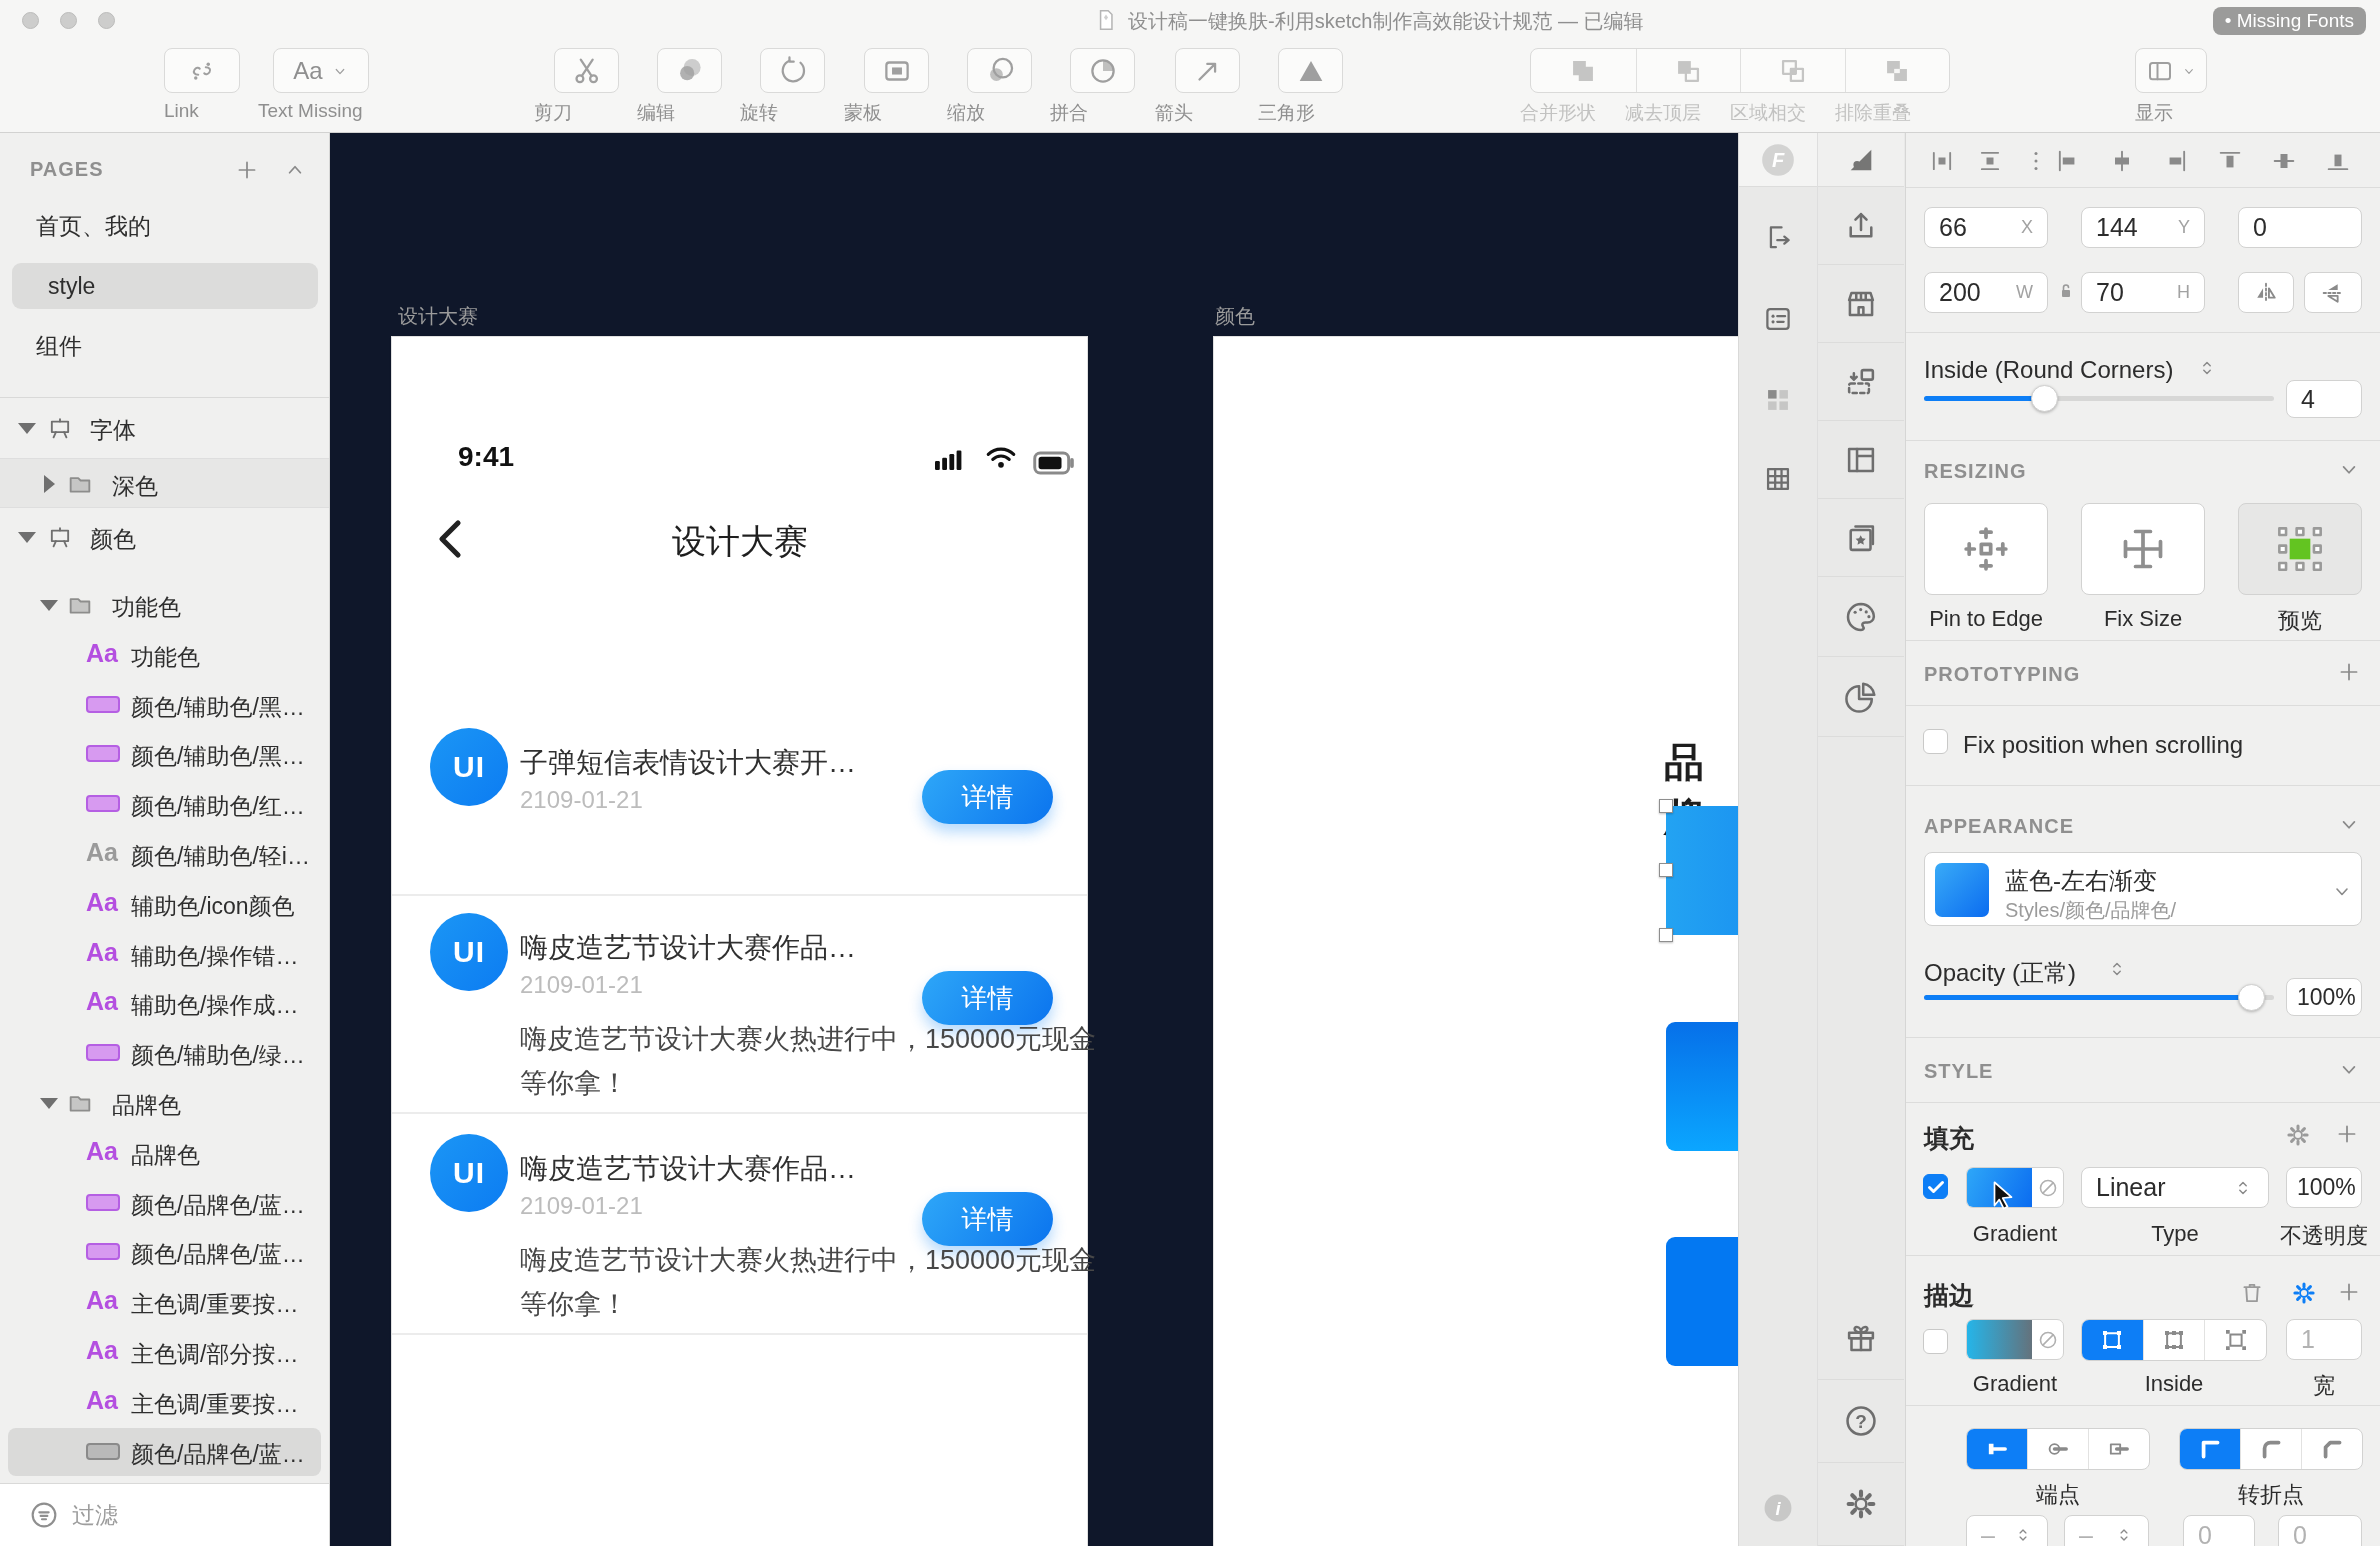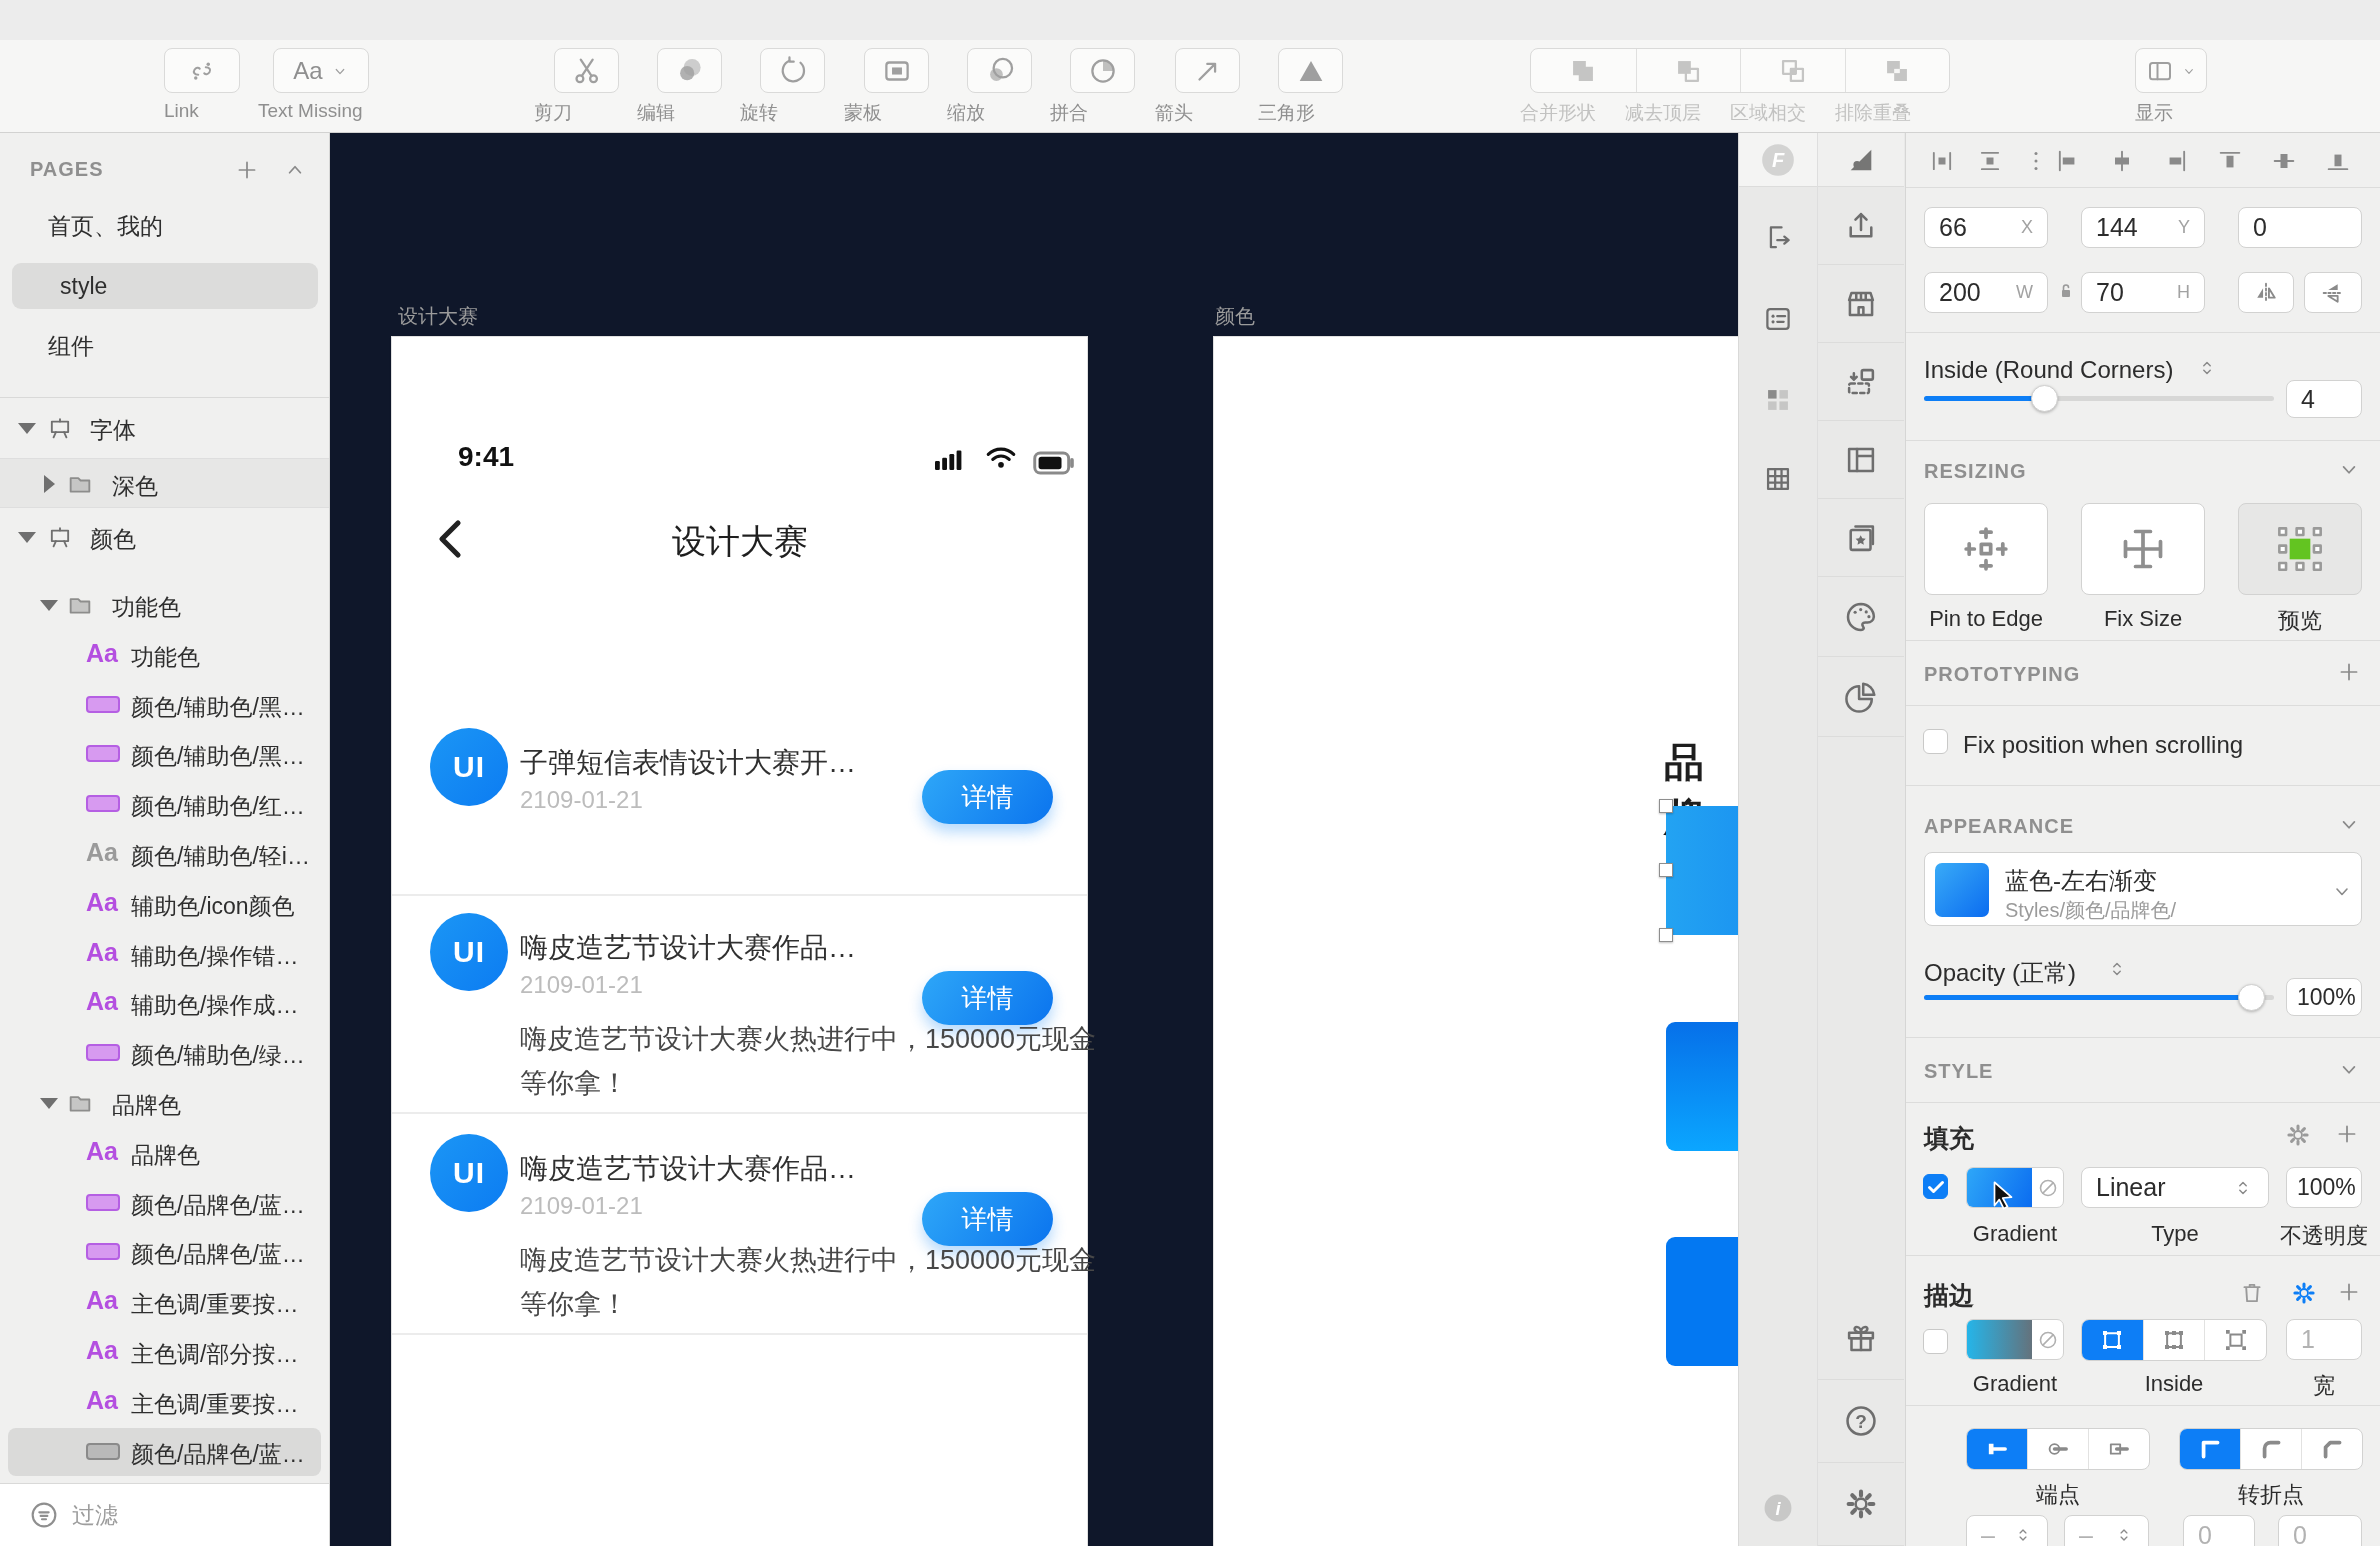--- a/index.html
+++ b/index.html
@@ -12,21 +12,21 @@
   .light{top:12px;width:17px;height:17px;border-radius:50%;background:#cdcdcc;border:1px solid #bcbcbb;}
   .wintitle{top:8px;font-size:20px;color:#8f8f8f;white-space:nowrap;}
   .badge{top:7px;height:28px;background:#9b9b9a;border-radius:8px;color:#fff;font-size:19px;line-height:28px;padding:0 12px;}
   .toolbar{left:0;top:40px;width:2380px;height:93px;background:#f6f6f5;border-bottom:1px solid #d2d2d1;}
   .tbtn{top:8px;height:45px;background:#fbfbfa;border:1px solid #dadad9;border-radius:8px;display:flex;align-items:center;justify-content:center;}
   .tlabel{top:60px;font-size:19px;color:#8f8f8f;white-space:nowrap;}
   .tlabel.dis{color:#c2c2c1;}
   
   .sidebar{left:0;top:133px;width:330px;height:1413px;background:#f0f0ef;border-right:1px solid #d6d6d5;}
   .pageshdr{left:30px;top:25px;font-size:20px;font-weight:bold;letter-spacing:1px;color:#8f8f8f;}
-  .pgitem{left:0;width:330px;height:46px;font-size:23px;color:#2e2e2e;line-height:46px;padding-left:48px;}
+  .pgitem{left:0;width:330px;height:46px;font-size:23px;color:#2e2e2e;line-height:46px;padding-left:36px;}
   .pgsel{left:12px;width:306px;border-radius:9px;background:#dcdcdb;}
   .lay-label{font-size:23px;color:#2e2e2e;white-space:nowrap;overflow:hidden;}
   .caret{width:0;height:0;}
   .caret.d{border-left:9px solid transparent;border-right:9px solid transparent;border-top:11px solid #6f6f6f;}
   .caret.r{border-top:9px solid transparent;border-bottom:9px solid transparent;border-left:11px solid #6f6f6f;}
   .aa{font-size:25px;font-weight:bold;color:#b44fe0;}
   .aa.gray{color:#9a9a9a;}
   .swatchic{width:34px;height:17px;border-radius:4px;background:#d79af0;border:2px solid #b55fe3;}
   .swatchic.gray{background:#b9b9b9;border-color:#8a8a8a;}
   .filterbar{left:0;top:1350px;width:329px;height:63px;background:#ffffff;border-top:1px solid #d9d9d8;}
@@ -61,20 +61,33 @@
   .segwrap{background:#fff;border:1px solid #d2d2d1;border-radius:8px;display:flex;overflow:hidden;}
   .seg{flex:1;display:flex;align-items:center;justify-content:center;color:#8a8a8a;border-left:1px solid #e2e2e1;}
   .seg:first-child{border-left:none;}
   .seg.on{background:#0d7ef6;color:#fff;}
 </style>
 </head>
 <body>
 
 <div class="stage">
 
+  <div class="abs titlebar">
+    <div class="abs light" style="left:22px"></div>
+    <div class="abs light" style="left:60px"></div>
+    <div class="abs light" style="left:98px"></div>
+    <span class="abs" style="left:1093px;top:7px">
+        <svg width="26" height="26" viewBox="0 0 24 24" fill="none" stroke="#b5b5b5" stroke-width="1.4">
+          <path d="M7 3.5h7l3.5 3.5v13.5H7z" fill="#fff"></path>
+          <path d="M12 7l1.9 2.6L12 12.2 10.1 9.6z" fill="#cfcfcf" stroke="none"></path>
+        </svg>
+      </span>
+    <div class="abs wintitle" style="left:1128px">设计稿一键换肤-利用sketch制作高效能设计规范 — 已编辑</div>
+    <div class="abs badge" style="right:14px">• <span>Missing Fonts</span></div>
+  </div>
 
   <div class="abs toolbar">
     <div class="abs tbtn" style="left:164px;width:76px">
         <span id="ic-link" style="color: rgb(159, 159, 159);">
           <svg width="30" height="30" viewBox="0 0 24 24" fill="none" stroke="currentColor" stroke-width="1.6" stroke-linecap="round" stroke-linejoin="round">
             <path d="M9 15c-3.2 0-4.2-2.2-3-4s3.2-2 4.2-.8M15 9c3.2 0 4.2 2.2 3 4s-3.2 2-4.2.8"></path>
             <circle cx="7" cy="17.5" r="1.4" fill="currentColor" stroke="none"></circle>
             <circle cx="17" cy="6.5" r="1.4" fill="currentColor" stroke="none"></circle>
           </svg>
         </span>

